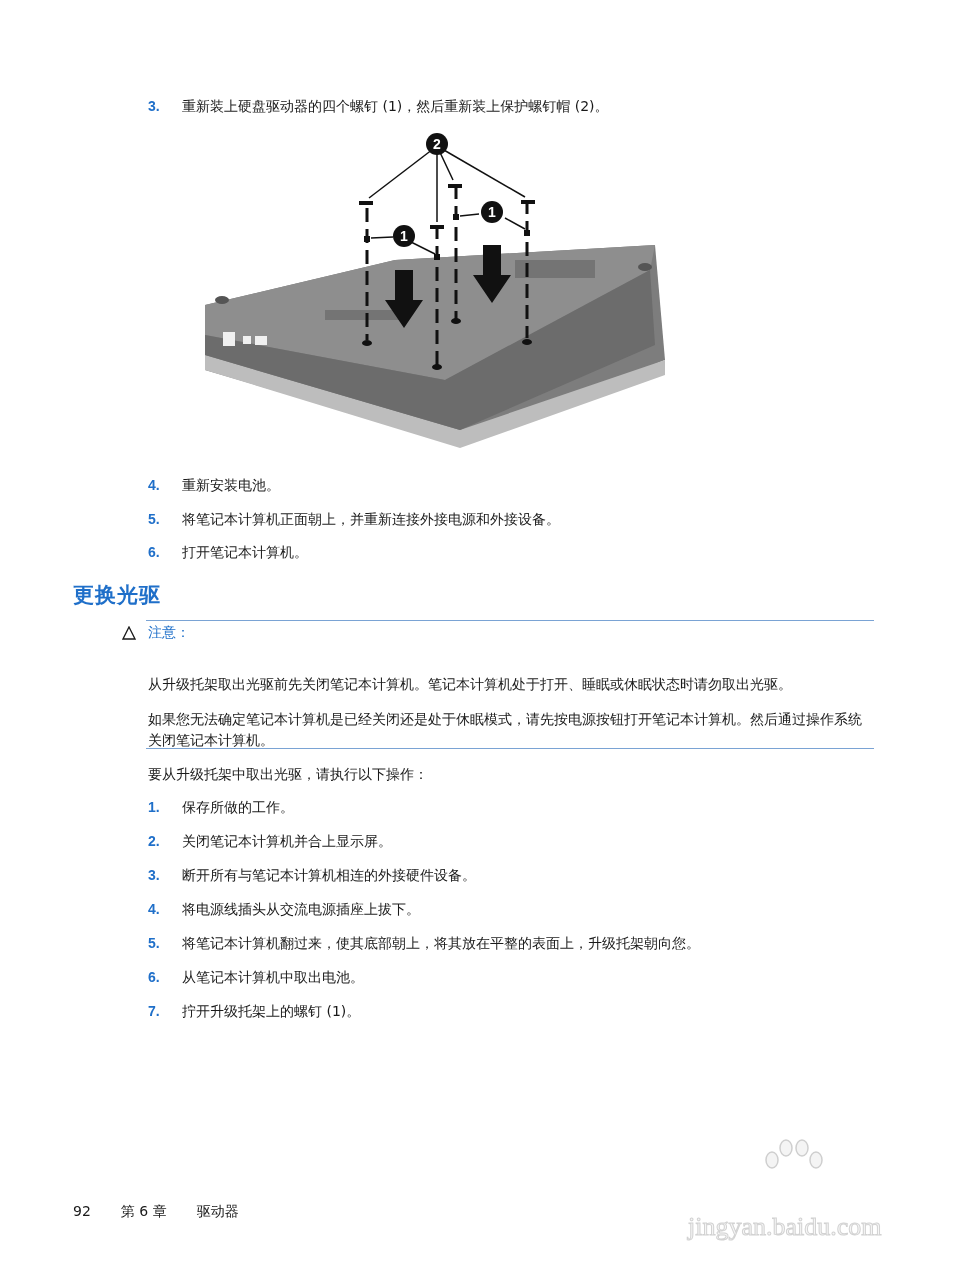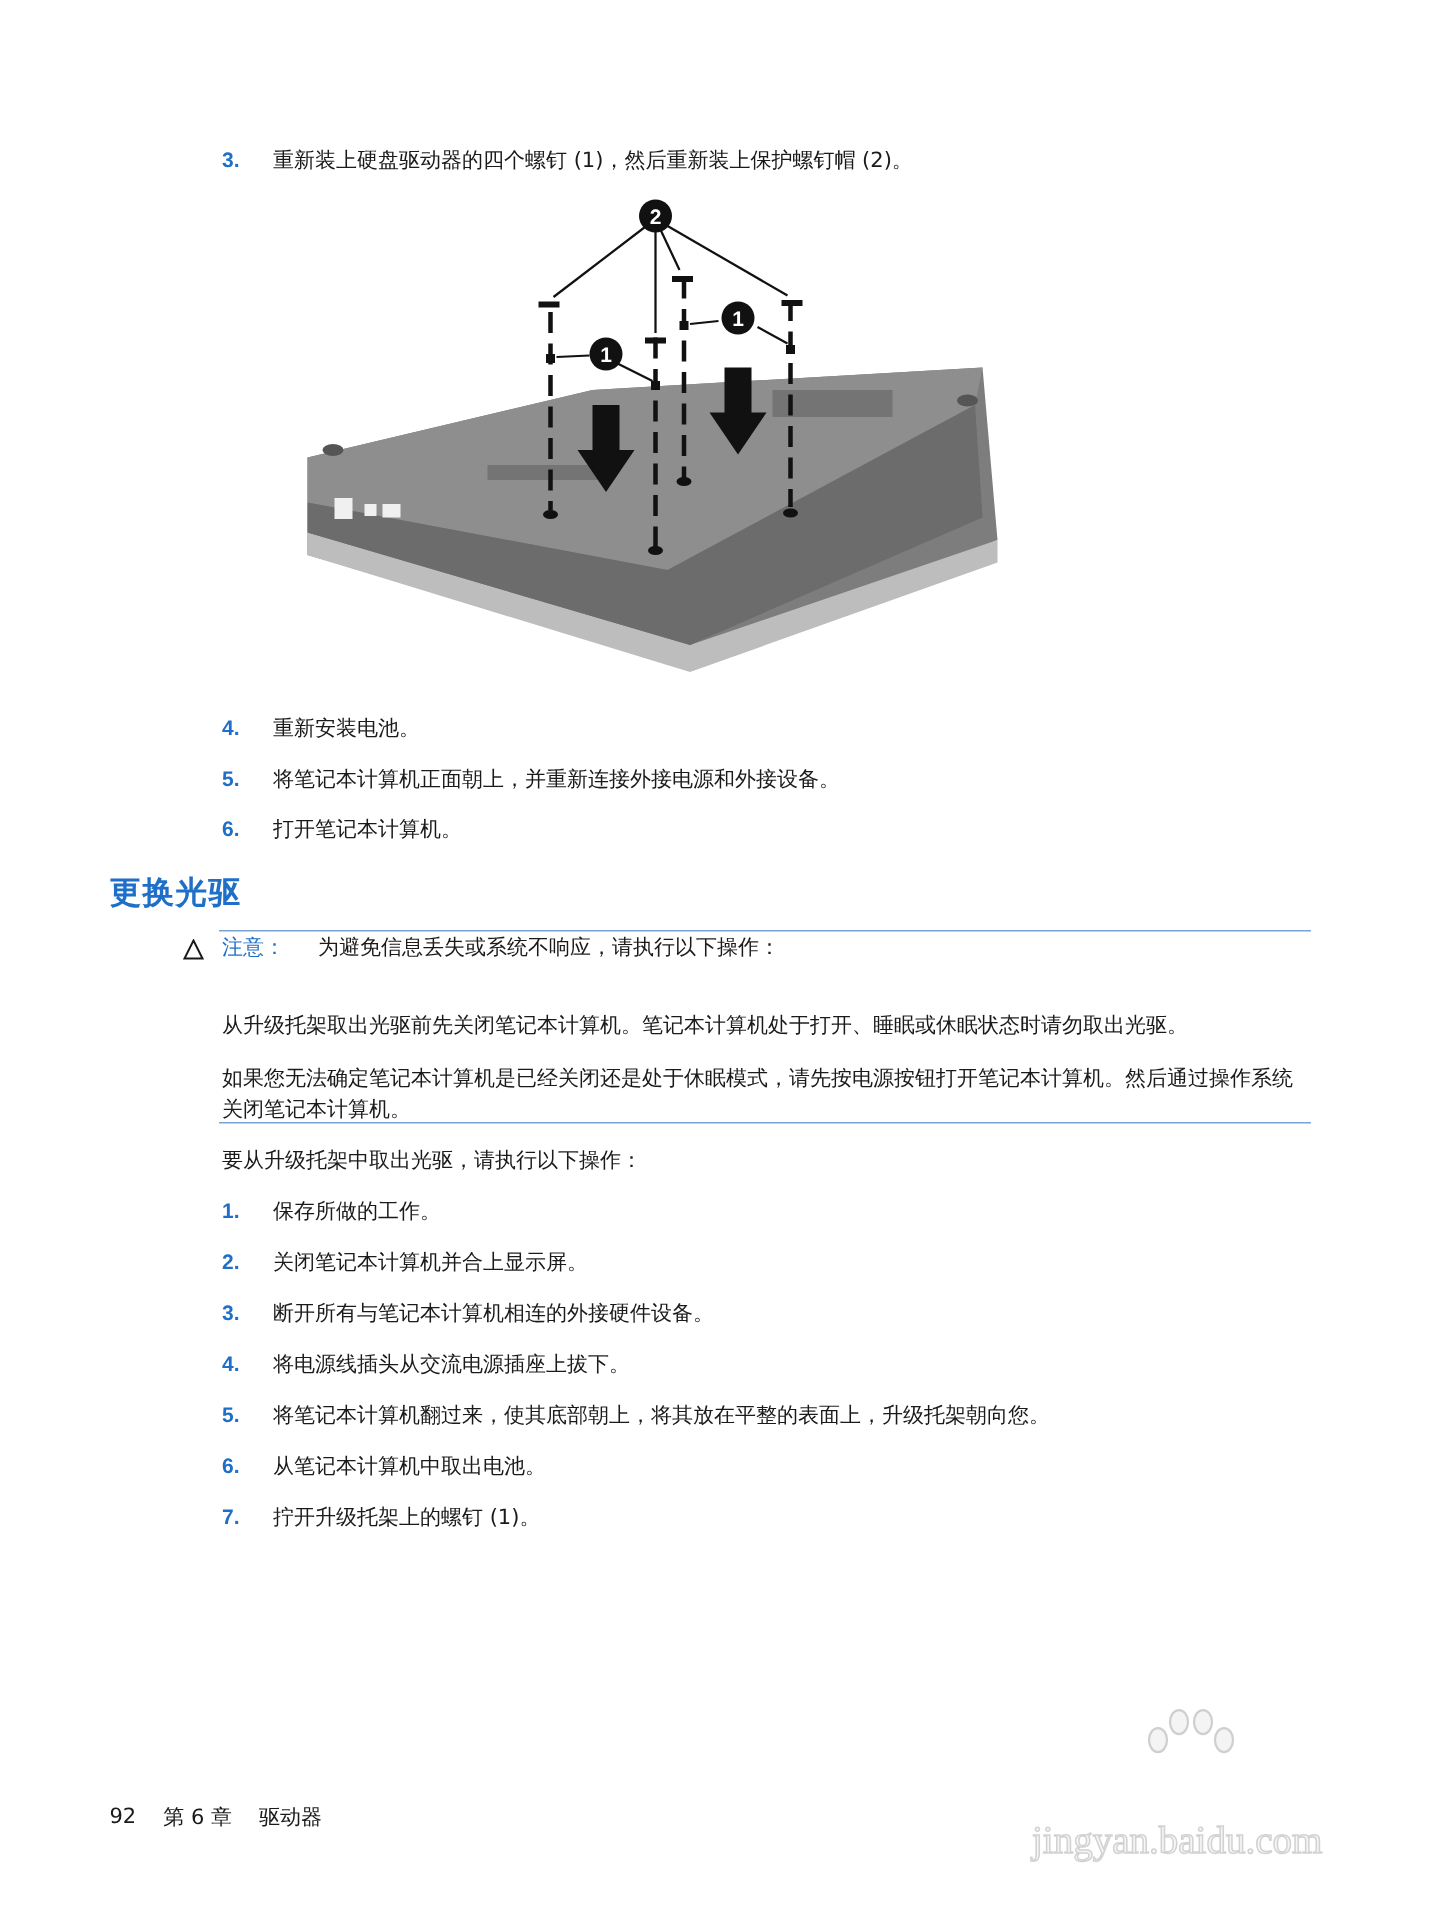--- a/index.html
+++ b/index.html
@@ -28,21 +28,21 @@
     display: flex; align-items: center; font-family: Liberation Mono, monospace;
   }
   .caution-icon { width: 14px; height: 14px; margin-right: 12px; }
   .caution-label { color: #1f6fc9; width: 64px; }
   .para {
     position: absolute; left: 148px; width: 726px; font-size: 14px; line-height: 21px;
     color: #1a1a1a;
   }
   .footer {
     position: absolute; left: 73px; top: 1203px; font-size: 14px; color: #1a1a1a;
-    display: flex; gap: 18px;
+    display: flex; gap: 30px;
   }
   .watermark {
     position: absolute; left: 680px; top: 1138px; width: 240px; height: 110px;
     color: #ffffff;
   }
   .wm-brand {
     position: absolute; left: 6px; top: 24px; font-size: 40px; font-weight: bold;
     font-family: "Liberation Sans", sans-serif; color: #f4f4f4;
     -webkit-text-stroke: 1.5px #cfcfcf; letter-spacing: 1px;
   }
@@ -144,21 +144,20 @@
 
 <div class="heading">更换光驱</div>
 
 <div class="rule" style="top:620px;"></div>
 
 <div class="caution-row">
   <svg class="caution-icon" viewBox="0 0 14 14">
     <polygon points="7,1 13,13 1,13" fill="none" stroke="#1a1a1a" stroke-width="1.3"></polygon>
   </svg>
   <span class="caution-label">注意：</span>
-  <span>为避免信息丢失或系统不响应，请执行以下操作：</span>
 </div>
 
 <div class="para" style="top:649px;margin-top:25px;">从升级托架取出光驱前先关闭笔记本计算机。笔记本计算机处于打开、睡眠或休眠状态时请勿取出光驱。</div>
 <div class="para" style="top:709px;">如果您无法确定笔记本计算机是已经关闭还是处于休眠模式，请先按电源按钮打开笔记本计算机。然后通过操作系统关闭笔记本计算机。</div>
 
 <div class="rule" style="top:748px;"></div>
 
 <div class="para" style="top:764px;">要从升级托架中取出光驱，请执行以下操作：</div>
 
 <div class="step" style="top:798px;">

